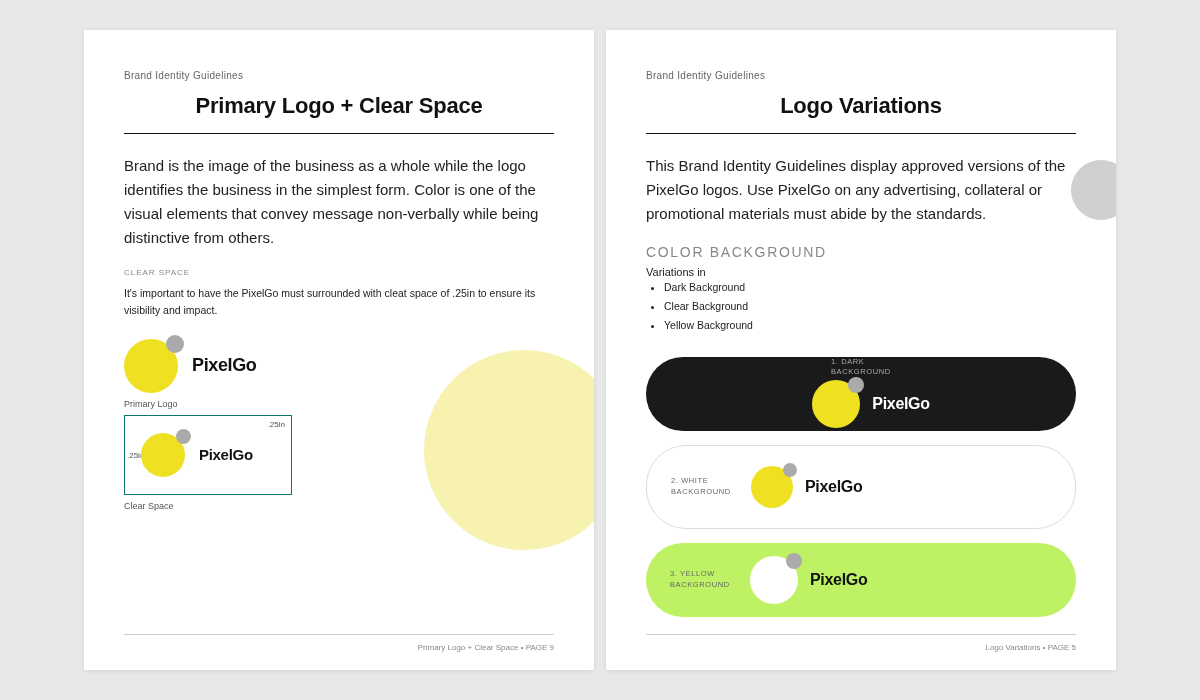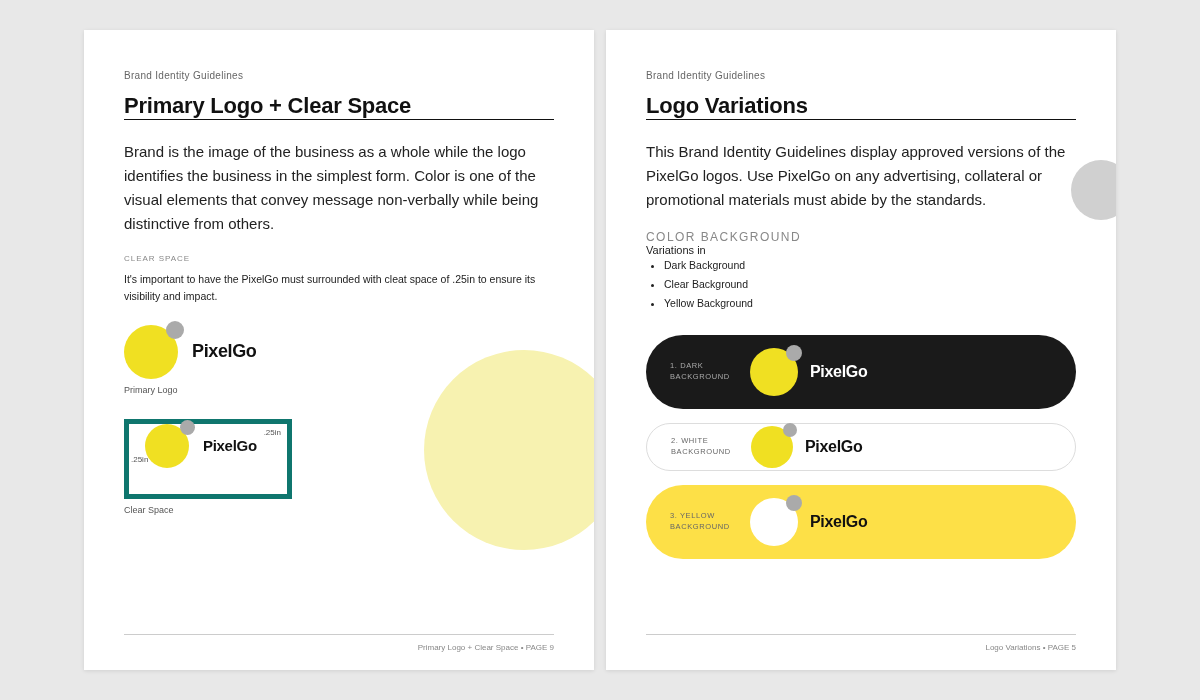--- a/index.html
+++ b/index.html
@@ -35,22 +35,23 @@
     .brand-guideline-label {
       font-size: 10px;
       color: #666;
       letter-spacing: 0.03em;
       margin-bottom: 12px;
     }
     .page-title {
       font-size: 22px;
       font-weight: 700;
       color: #111;
-      margin-bottom: 0;
+      margin-bottom: 14px;
       letter-spacing: -0.01em;
+      text-align: center;
     }
     .title-divider {
       border: none;
       border-top: 1.5px solid #111;
       margin-bottom: 20px;
     }
     .body-text {
       font-size: 15px;
       line-height: 1.6;
       color: #222;
@@ -96,30 +97,30 @@
       font-size: 18px;
       font-weight: 700;
       color: #111;
       margin-left: 14px;
       letter-spacing: -0.02em;
     }
     .logo-label {
       font-size: 9px;
       color: #555;
       margin-top: 6px;
-      margin-bottom: 24px;
+      margin-bottom: 6px;
     }
     
     .clear-space-box {
-      border: 5px solid #0f766e;
+      border: 1px solid #0f766e;
       width: 168px;
       height: 80px;
       position: relative;
       display: flex;
-      align-items: flex-start;
+      align-items: center;
       justify-content: flex-start;
       padding-left: 16px;
     }
     .cs-label-top {
       position: absolute;
       top: 4px;
       right: 6px;
       font-size: 8px;
       color: #555;
     }
@@ -154,25 +155,25 @@
       left: 40px;
       right: 40px;
       border-top: 1px solid #ccc;
       padding-top: 8px;
       font-size: 8px;
       color: #888;
       text-align: right;
     }
     
     .color-bg-label {
-      font-size: 12px;
+      font-size: 14px;
       letter-spacing: 0.12em;
       color: #888;
       text-transform: uppercase;
-      margin-bottom: 0;
+      margin-bottom: 6px;
     }
     .variations-text {
       font-size: 11px;
       color: #222;
       margin-bottom: 0;
     }
     .variations-list {
       list-style: disc;
       padding-left: 18px;
       font-size: 10.5px;
@@ -185,28 +186,29 @@
       border-radius: 40px;
       display: flex;
       align-items: center;
       padding: 0 24px;
       height: 74px;
       margin-bottom: 14px;
       position: relative;
     }
     .variation-card.dark {
       background: #1a1a1a;
+      flex-direction: column;
     }
     .variation-card.white {
       background: #fff;
       border: 1px solid #ddd;
-      height: 48px;
+      height: 84px;
     }
     .variation-card.yellow {
-      background: #fde047;
+      background: #bef264;
     }
     .card-label {
       font-size: 7.5px;
       letter-spacing: 0.08em;
       text-transform: uppercase;
       line-height: 1.4;
       width: 60px;
       flex-shrink: 0;
     }
     .card-label.light { color: #aaa; }

